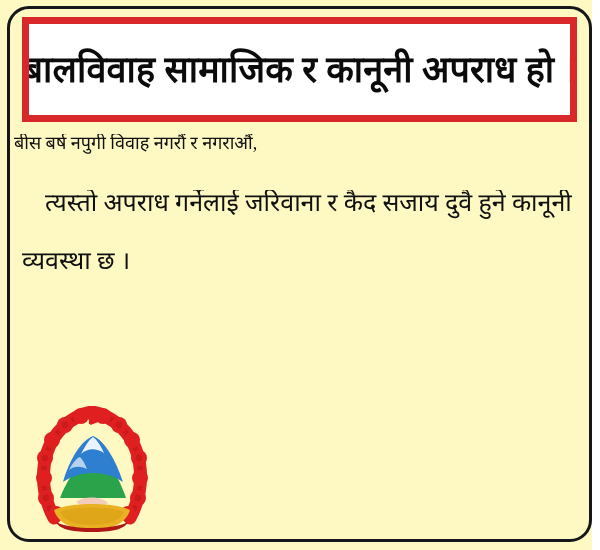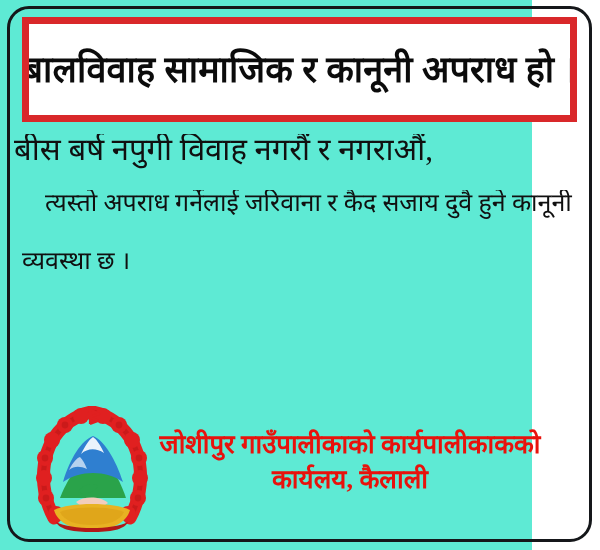--- a/index.html
+++ b/index.html
@@ -11,23 +11,23 @@
     width: 600px;
     height: 550px;
     font-family: "Liberation Serif", "DejaVu Serif", serif;
     overflow: hidden;
   }
 
   
   #poster {
     position: relative;
     box-sizing: border-box;
-    width: 532px;
+    width: 592px;
     height: 550px;
-    background: #5eead4;
+    background: #fef9c3;
     padding: 8px 10px 6px 10px;
   }
   #poster-frame {
     position: absolute;
     left: 7px;
     top: 6px;
     width: 585px;
     height: 536px;
     box-sizing: border-box;
     border: 3px solid #15171a;
@@ -71,21 +71,21 @@
   }
   .body-line {
     color: #101010;
     font-family: "Liberation Serif", "DejaVu Serif", serif;
     font-size: 25px;
     font-weight: 500;
     line-height: 1.0;
     white-space: nowrap;
     overflow: hidden;
   }
-  .body-line.l1 { margin-left: 0px;  height: 56px; font-size: 31px; }
+  .body-line.l1 { margin-left: 0px;  height: 56px; font-size: 18px; }
   .body-line.l2 { margin-left: 18px; height: 58px; font-size: 25px; }
   .body-line.l3 { margin-left: 31px; height: 58px; font-size: 25px; }
   .body-line.l4 { margin-left: 8px; height: 52px; font-size: 25px; }
 
   
   .footer {
     position: absolute;
     left: 18px;
     top: 404px;
     width: 560px;
@@ -189,19 +189,15 @@
           <path d="M40 96 C 48 90, 64 90, 72 97 C 64 104, 48 104, 40 96 Z" fill="#f2cdbc"></path>
 
           <path d="M18 104 C 34 96, 78 96, 94 104 C 90 118, 74 124, 56 124 C 38 124, 22 118, 18 104 Z" fill="#e8b222"></path>
           <path d="M24 106 C 38 100, 74 100, 88 106 C 84 115, 72 119, 56 119 C 40 119, 28 115, 24 106 Z" fill="#d99c14" opacity="0.55"></path>
 
           <path d="M20 116 C 36 124, 76 124, 92 116 C 88 124, 74 126, 56 126 C 38 126, 24 124, 20 116 Z" fill="#b01818"></path>
         </g>
       </svg>
     </div>
 
-    <div class="footer-text">
-      <div class="footer-line-1">जोशीपुर गाउँपालीकाको कार्यपालीकाकको</div>
-      <div class="footer-line-2">कार्यलय, कैलाली</div>
-    </div>
 
   </div>
 </div>
 
 </body></html>

